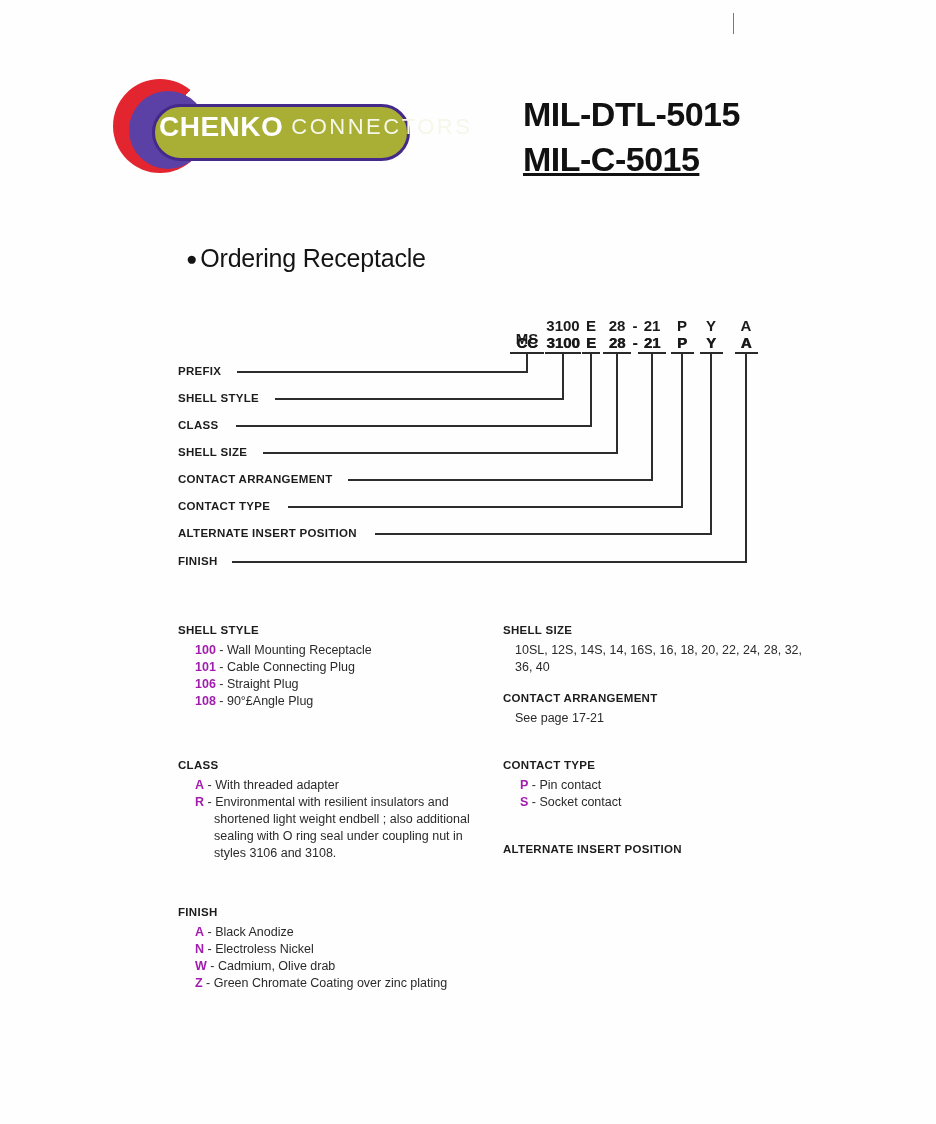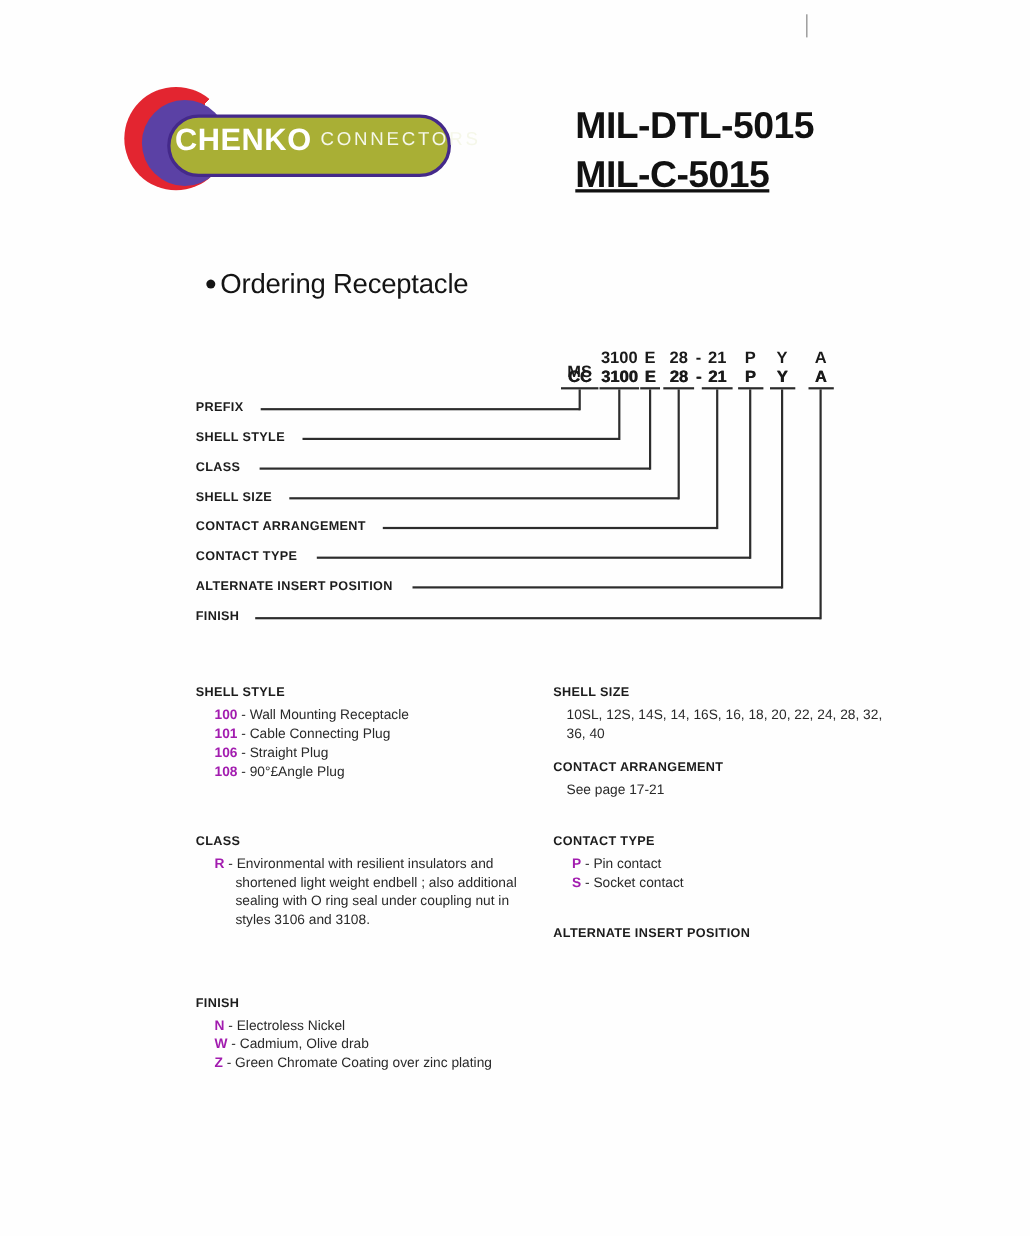--- a/index.html
+++ b/index.html
@@ -10,21 +10,21 @@
   .logo{position:absolute;left:113px;top:79px;width:300px;height:96px;}
   .logo-red-c{position:absolute;left:0;top:0;width:94px;height:94px;border-radius:50%;
       background:conic-gradient(from 135deg,#e32530 0deg 265deg,rgba(0,0,0,0) 265deg 360deg);}
   .logo-purple-disc{position:absolute;left:16px;top:12px;width:78px;height:78px;border-radius:50%;
       background:#5b41a5;}
   .logo-pill{position:absolute;left:39px;top:25px;width:258px;height:57px;
       background:#a9af35;border:3px solid #44298a;border-radius:30px;box-sizing:border-box;
       display:flex;align-items:center;}
   .logo-text{position:absolute;left:46px;top:0;height:100%;display:flex;align-items:center;white-space:nowrap;}
   .brand-main{font-size:28px;font-weight:bold;color:#ffffff;letter-spacing:.5px;}
-  .brand-sub{font-size:17px;font-weight:normal;color:#f5f7e9;letter-spacing:2.5px;margin-left:8px;}
+  .brand-sub{font-size:22px;font-weight:normal;color:#f5f7e9;letter-spacing:2.5px;margin-left:8px;}
 
   
   .doc-title{position:absolute;left:523px;font-weight:bold;color:#111;letter-spacing:-.5px;}
   .t1{top:95px;font-size:34px;}
   .t2{top:140px;font-size:34px;text-decoration:underline;}
 
   
   .ordering-heading{position:absolute;left:186px;top:244px;display:flex;align-items:center;
       font-size:25px;color:#141414;letter-spacing:-.2px;}
   .ordering-heading .bullet{font-size:19px;margin-right:3px;line-height:1;}
@@ -134,27 +134,29 @@
         <div class="legend-item"><b>100</b> - Wall Mounting Receptacle</div>
         <div class="legend-item"><b>101</b> - Cable Connecting Plug</div>
         <div class="legend-item"><b>106</b> - Straight Plug</div>
         <div class="legend-item"><b>108</b> - 90°£Angle Plug</div>
       </div>
   </div>
 
   <div class="legend-section col-left" style="top:757px">
     <div class="legend-title">CLASS</div>
     <div>
+        <div class="legend-item"><b>A</b> - With threaded adapter</div>
         <div class="legend-item"><b>R</b> - Environmental with resilient insulators and shortened light weight endbell ; also additional sealing with O ring seal under coupling nut in styles 3106 and 3108.</div>
       </div>
   </div>
 
   <div class="legend-section col-left" style="top:904px">
     <div class="legend-title">FINISH</div>
     <div>
+        <div class="legend-item"><b>A</b> - Black Anodize</div>
         <div class="legend-item"><b>N</b> - Electroless Nickel</div>
         <div class="legend-item"><b>W</b> - Cadmium, Olive drab</div>
         <div class="legend-item"><b>Z</b> - Green Chromate Coating over zinc plating</div>
       </div>
   </div>
 
   <div class="legend-section col-right" style="top:622px">
     <div class="legend-title">SHELL SIZE</div>
     <div class="legend-text">10SL, 12S, 14S, 14, 16S, 16, 18, 20, 22, 24, 28, 32, 36, 40</div>
   </div>

